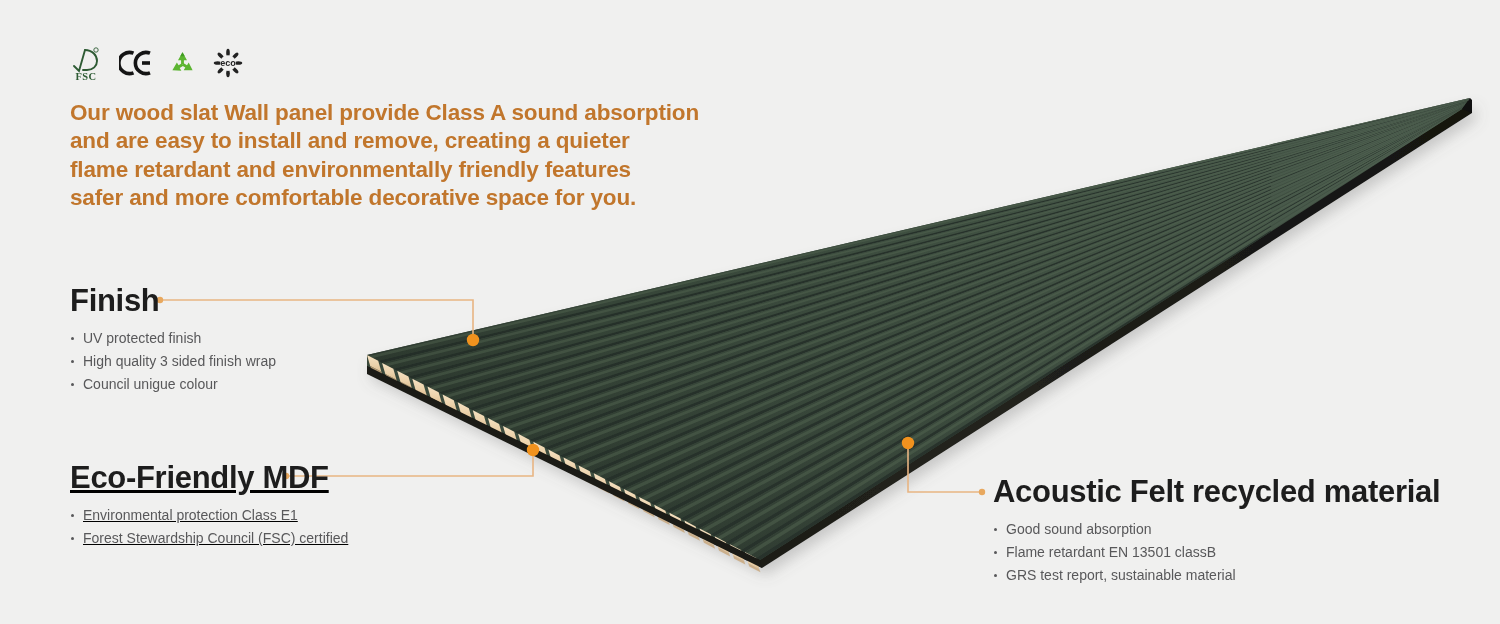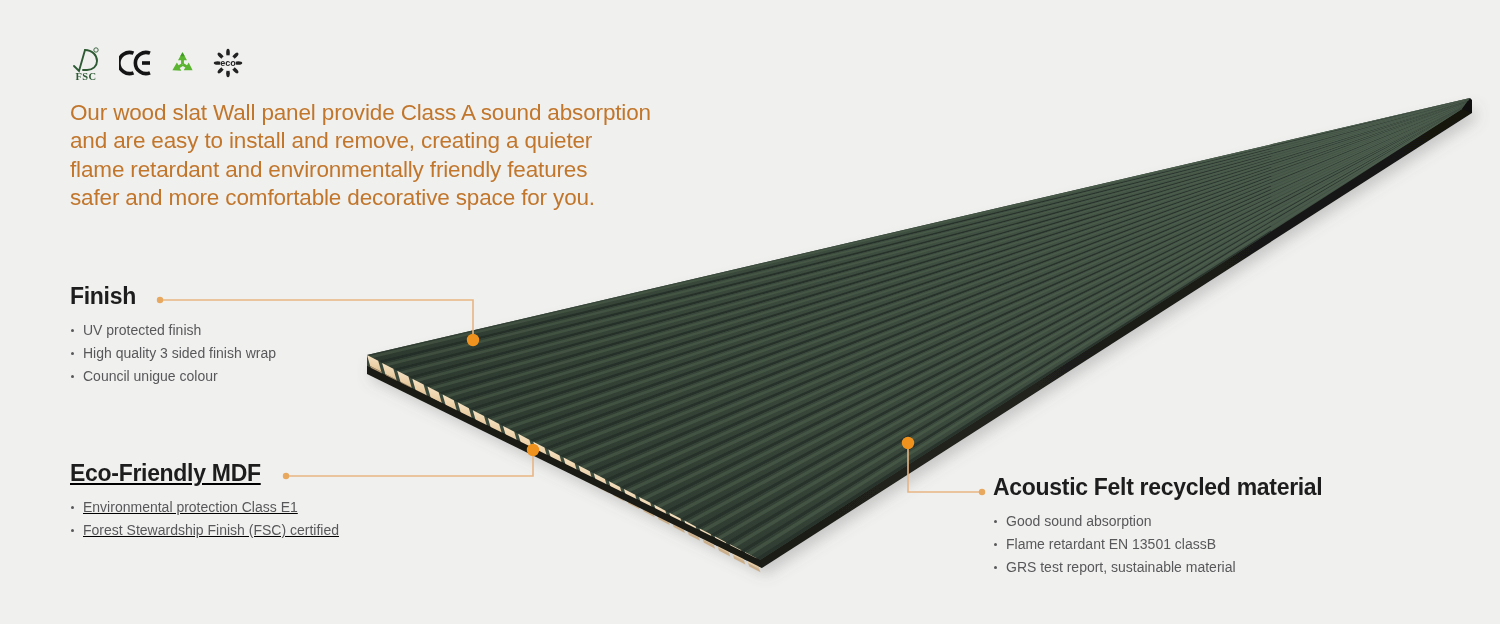--- a/index.html
+++ b/index.html
@@ -34,32 +34,32 @@
   .cert-badge { display: block; }
 
   
   .headline {
     position: absolute;
     left: 70px;
     top: 99px;
     width: 640px;
     color: #c1762c;
     font-size: 22.5px;
-    font-weight: normal;
+    font-weight: bold;
     line-height: 28.3px;
     letter-spacing: -0.15px;
   }
   .headline .hl-line { display: block; white-space: nowrap; }
 
   
   .callout { position: absolute; }
 
   .callout-title {
     color: #1d1d1d;
-    font-size: 23px;
+    font-size: 31px;
     font-weight: bold;
     letter-spacing: -0.3px;
     white-space: nowrap;
     line-height: 1;
   }
 
   .callout-list { margin-top: 11px; list-style: none; }
 
   .callout-list li {
     position: relative;
@@ -366,21 +366,21 @@
       <li>UV protected finish</li>
       <li>High quality 3 sided finish wrap</li>
       <li>Council unigue colour</li>
     </ul>
   </div>
 
   <div class="callout" id="callout-mdf">
     <div class="callout-title">Eco-Friendly MDF</div>
     <ul class="callout-list">
       <li>Environmental protection Class E1</li>
-      <li>Forest Stewardship Finish (FSC) certified</li>
+      <li>Forest Stewardship Council (FSC) certified</li>
     </ul>
   </div>
 
   <div class="callout" id="callout-felt">
     <div class="callout-title">Acoustic Felt recycled material</div>
     <ul class="callout-list">
       <li>Good sound absorption</li>
       <li>Flame retardant EN 13501 classB</li>
       <li>GRS test report, sustainable material</li>
     </ul>

